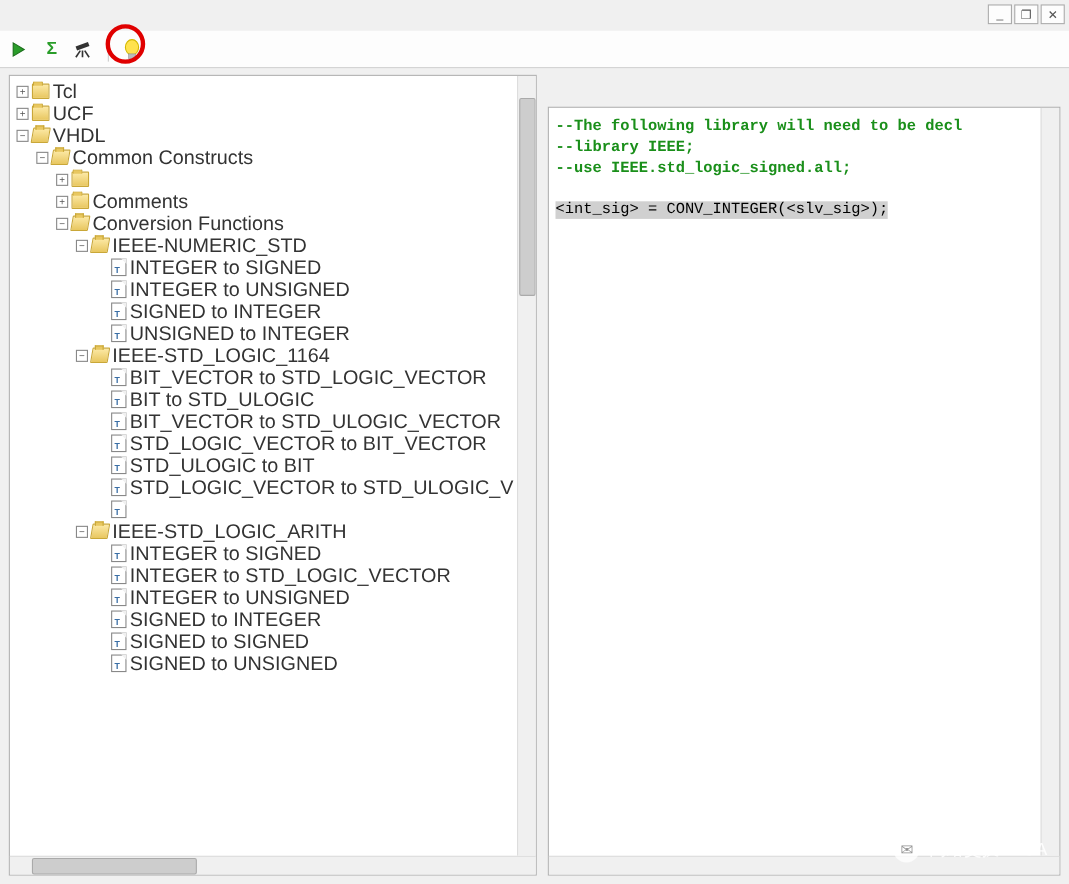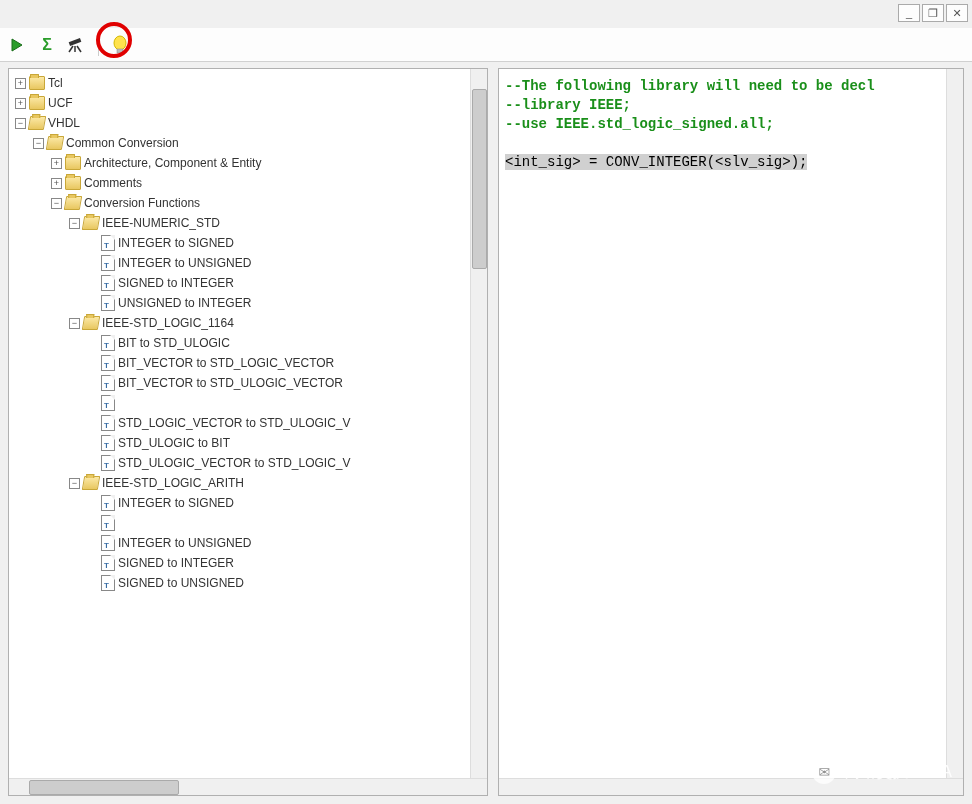--- a/index.html
+++ b/index.html
@@ -80,21 +80,21 @@
   gap: 10px;
 }
 .panel {
   background: #fff;
   border: 1px solid #b0b0b0;
   display: flex;
   flex-direction: column;
   position: relative;
 }
 .left-panel { flex: 0 0 480px; }
-.right-panel { flex: 1; }
+.right-panel { flex: 1; margin-top: 29px; }
 .tree-container {
   flex: 1;
   overflow: auto;
   padding: 4px 2px 4px 6px;
 }
 .tree ul {
   list-style: none;
   padding-left: 0;
 }
 .tree > ul { padding-left: 0; }
@@ -119,21 +119,21 @@
   text-align: center;
   color: #555;
   flex-shrink: 0;
   cursor: pointer;
 }
 .tree .expander.empty {
   border: none;
   background: transparent;
 }
 .tree .label {
-  font-size: 12px;
+  font-size: 18px;
   color: #333;
 }
 .tree .children { padding-left: 18px; }
 .folder-icon, .folder-open-icon, .file-icon {
   width: 16px;
   height: 14px;
   flex-shrink: 0;
   display: inline-block;
 }
 .folder-icon {
@@ -326,28 +326,27 @@
               <div class="row">
                 <span class="expander">−</span>
                 <span class="folder-open-icon"></span>
                 <span class="label">VHDL</span>
               </div>
               <ul class="children">
                 <li>
                   <div class="row">
                     <span class="expander">−</span>
                     <span class="folder-open-icon"></span>
-                    <span class="label">Common Conversion</span>
+                    <span class="label">Common Constructs</span>
                   </div>
                   <ul class="children">
                     <li>
                       <div class="row">
                         <span class="expander">+</span>
                         <span class="folder-icon"></span>
-                        <span class="label">Architecture, Component &amp; Entity</span>
                       </div>
                     </li>
                     <li>
                       <div class="row">
                         <span class="expander">+</span>
                         <span class="folder-icon"></span>
                         <span class="label">Comments</span>
                       </div>
                     </li>
                     <li>
@@ -398,62 +397,62 @@
                           <div class="row">
                             <span class="expander">−</span>
                             <span class="folder-open-icon"></span>
                             <span class="label">IEEE-STD_LOGIC_1164</span>
                           </div>
                           <ul class="children">
                             <li>
                               <div class="row">
                                 <span class="expander empty"></span>
                                 <span class="file-icon"></span>
+                                <span class="label">BIT_VECTOR to STD_LOGIC_VECTOR</span>
+                              </div>
+                            </li>
+                            <li>
+                              <div class="row">
+                                <span class="expander empty"></span>
+                                <span class="file-icon"></span>
                                 <span class="label">BIT to STD_ULOGIC</span>
                               </div>
                             </li>
                             <li>
                               <div class="row">
                                 <span class="expander empty"></span>
                                 <span class="file-icon"></span>
-                                <span class="label">BIT_VECTOR to STD_LOGIC_VECTOR</span>
-                              </div>
-                            </li>
-                            <li>
-                              <div class="row">
-                                <span class="expander empty"></span>
-                                <span class="file-icon"></span>
                                 <span class="label">BIT_VECTOR to STD_ULOGIC_VECTOR</span>
                               </div>
                             </li>
                             <li>
                               <div class="row">
                                 <span class="expander empty"></span>
                                 <span class="file-icon"></span>
+                                <span class="label">STD_LOGIC_VECTOR to BIT_VECTOR</span>
+                              </div>
+                            </li>
+                            <li>
+                              <div class="row">
+                                <span class="expander empty"></span>
+                                <span class="file-icon"></span>
+                                <span class="label">STD_ULOGIC to BIT</span>
                               </div>
                             </li>
                             <li>
                               <div class="row">
                                 <span class="expander empty"></span>
                                 <span class="file-icon"></span>
                                 <span class="label">STD_LOGIC_VECTOR to STD_ULOGIC_V</span>
                               </div>
                             </li>
                             <li>
                               <div class="row">
                                 <span class="expander empty"></span>
                                 <span class="file-icon"></span>
-                                <span class="label">STD_ULOGIC to BIT</span>
-                              </div>
-                            </li>
-                            <li>
-                              <div class="row">
-                                <span class="expander empty"></span>
-                                <span class="file-icon"></span>
-                                <span class="label">STD_ULOGIC_VECTOR to STD_LOGIC_V</span>
                               </div>
                             </li>
                           </ul>
                         </li>
                         <li>
                           <div class="row">
                             <span class="expander">−</span>
                             <span class="folder-open-icon"></span>
                             <span class="label">IEEE-STD_LOGIC_ARITH</span>
                           </div>
@@ -462,34 +461,42 @@
                               <div class="row">
                                 <span class="expander empty"></span>
                                 <span class="file-icon"></span>
                                 <span class="label">INTEGER to SIGNED</span>
                               </div>
                             </li>
                             <li>
                               <div class="row">
                                 <span class="expander empty"></span>
                                 <span class="file-icon"></span>
+                                <span class="label">INTEGER to STD_LOGIC_VECTOR</span>
                               </div>
                             </li>
                             <li>
                               <div class="row">
                                 <span class="expander empty"></span>
                                 <span class="file-icon"></span>
                                 <span class="label">INTEGER to UNSIGNED</span>
                               </div>
                             </li>
                             <li>
                               <div class="row">
                                 <span class="expander empty"></span>
                                 <span class="file-icon"></span>
                                 <span class="label">SIGNED to INTEGER</span>
+                              </div>
+                            </li>
+                            <li>
+                              <div class="row">
+                                <span class="expander empty"></span>
+                                <span class="file-icon"></span>
+                                <span class="label">SIGNED to SIGNED</span>
                               </div>
                             </li>
                             <li>
                               <div class="row">
                                 <span class="expander empty"></span>
                                 <span class="file-icon"></span>
                                 <span class="label">SIGNED to UNSIGNED</span>
                               </div>
                             </li>
                           </ul>

